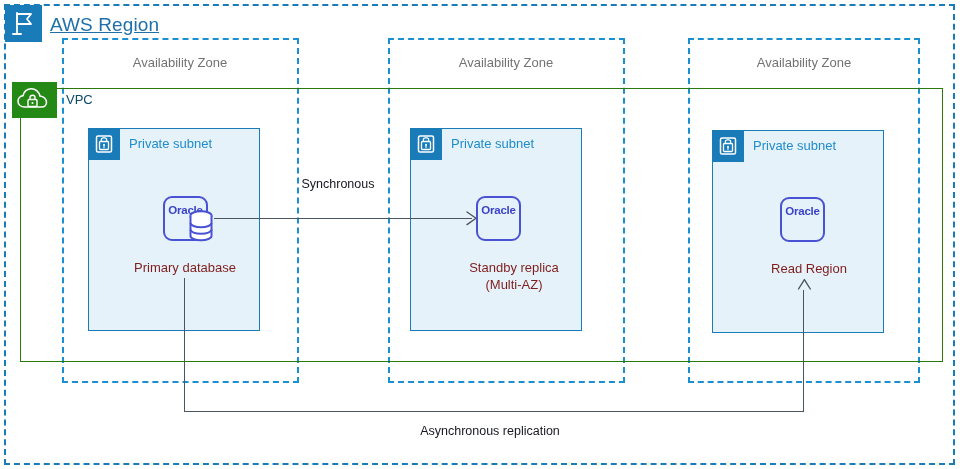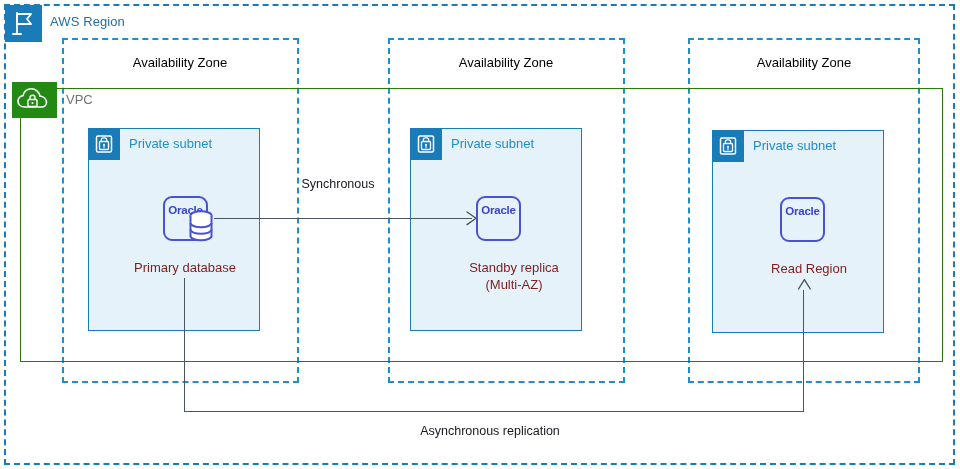--- a/index.html
+++ b/index.html
@@ -31,40 +31,41 @@
     left: 5px;
     top: 5px;
     width: 37px;
     height: 37px;
     background: #1a7bb9;
   }
   .region-label {
     position: absolute;
     left: 50px;
     top: 14px;
-    font-size: 13px;
+    font-size: 19px;
     color: #1f6fa8;
     letter-spacing: 0.1px;
+    text-decoration: underline;
   }
 
   
   .az-box {
     position: absolute;
     top: 38px;
     height: 345px;
     border: 2px dashed #1a8fd1;
     box-sizing: border-box;
   }
   .az-label {
     position: absolute;
     top: 55px;
     width: 232px;
     text-align: center;
     font-size: 13px;
-    color: #000000;
+    color: #737373;
   }
 
   
   .vpc-box {
     position: absolute;
     left: 20px;
     top: 88px;
     width: 923px;
     height: 274px;
     border: 1.5px solid #2a7a0b;
@@ -77,21 +78,21 @@
     top: 82px;
     width: 45px;
     height: 36px;
     background: #248814;
   }
   .vpc-label {
     position: absolute;
     left: 66px;
     top: 92px;
     font-size: 13px;
-    color: #737373;
+    color: #0c4a6e;
   }
 
   
   .subnet-box {
     position: absolute;
     width: 172px;
     height: 203px;
     background: #e6f2f9;
     border: 1.5px solid #1a7bb9;
     box-sizing: border-box;

